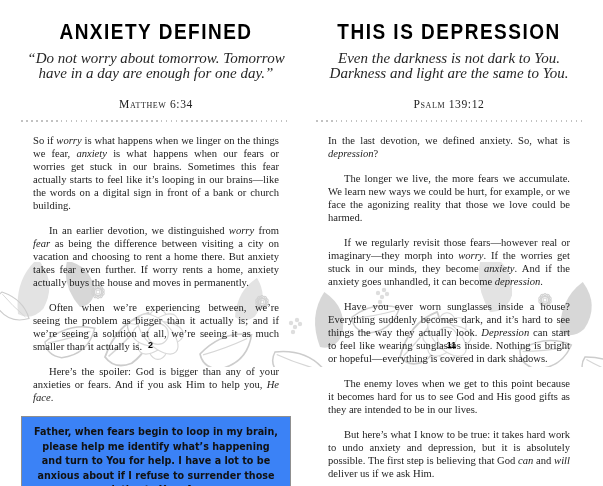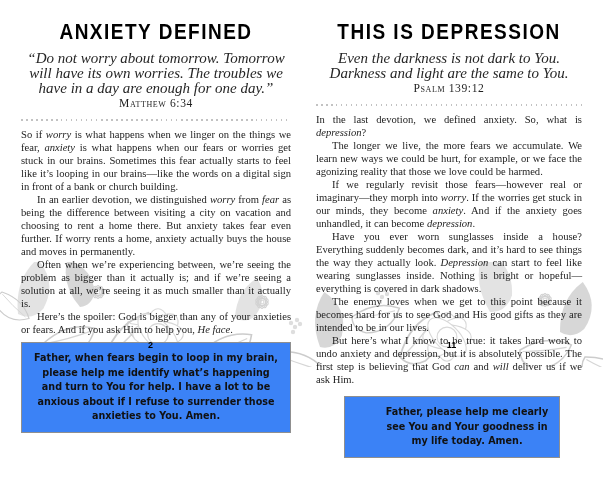--- a/index.html
+++ b/index.html
@@ -8,25 +8,25 @@
           font-family:"Liberation Serif",serif;color:#1f1f1f;display:flex;}
   .floral{position:absolute;left:0;bottom:0;z-index:0;}
   .page{position:relative;z-index:1;width:301px;box-sizing:border-box;}
   .page.left{padding:20px 10px 0 21px;}
   .page.right{padding:20px 20px 0 15px;}
   .title{font-family:"Liberation Sans",sans-serif;font-weight:700;font-size:19px;
          letter-spacing:1.5px;text-align:center;margin:0 0 9px 0;color:#000;
          transform:scaleY(1.12);transform-origin:top center;white-space:nowrap;}
   .quote{font-style:italic;text-align:center;font-size:15px;line-height:15px;color:#262626;}
   .reference{text-align:center;font-variant:small-caps;font-size:11.6px;
-             letter-spacing:.6px;line-height:15px;margin-top:0;}
+             letter-spacing:.6px;line-height:15px;margin-top:16px;}
   .divider{height:2px;margin:8px 0 7px 0;
            background:repeating-linear-gradient(90deg,#c2c2c2 0 1.5px,transparent 1.5px 5px);}
   .body{font-size:10.6px;line-height:13px;text-align:justify;color:#1c1c1c;}
-  .body p{margin:0;}
+  .body p{margin:12px;}
   .body p.indent{text-indent:16px;}
   .prayer-box{border:1.5px solid #8f8f8f;background:#3b82f6;margin-top:6px;
               padding:8px 10px;text-align:center;
               font-family:"DejaVu Sans",sans-serif;font-weight:700;
               font-size:9.6px;line-height:14.5px;color:#111;}
   .page.right .prayer-box{margin:10px 22px 0 28px;padding-left:40px;}
   .page-number{position:absolute;bottom:17px;left:0;right:0;text-align:center;
                font-family:"Liberation Sans",sans-serif;font-weight:700;
                font-size:9px;color:#000;z-index:2;}
   i{font-style:italic;}
@@ -94,21 +94,20 @@
     <use href="#flowerS" transform="translate(545,38)"></use>
     <use href="#leafD" transform="translate(560,70) rotate(-30) scale(1.6)"></use>
     <use href="#leafO" transform="translate(585,95) rotate(60) scale(1.4)"></use>
     <use href="#leafO" transform="translate(2,30) rotate(80) scale(1.1)"></use>
   </svg>
 
   <div class="page left">
     <h1 class="title">ANXIETY DEFINED</h1>
     <div class="quote">
         <div>“Do not worry about tomorrow. Tomorrow</div>
-        <div>will have its own worries. The troubles we</div>
         <div>have in a day are enough for one day.”</div>
       </div>
     <div class="reference">Matthew 6:34</div>
     <div class="divider"></div>
     <div class="body">
         <p class="">So if <i>worry</i> is what happens when we linger on the things we fear, <i>anxiety</i> is what happens when our fears or worries get stuck in our brains. Sometimes this fear actually starts to feel like it’s looping in our brains—like the words on a digital sign in front of a bank or church building.</p>
         <p class="indent">In an earlier devotion, we distinguished <i>worry</i> from <i>fear</i> as being the difference between visiting a city on vacation and choosing to rent a home there. But anxiety takes fear even further. If worry rents a home, anxiety actually buys the house and moves in permanently.</p>
         <p class="indent">Often when we’re experiencing between, we’re seeing the problem as bigger than it actually is; and if we’re seeing a solution at all, we’re seeing it as much smaller than it actually is.</p>
         <p class="indent">Here’s the spoiler: God is bigger than any of your anxieties or fears. And if you ask Him to help you, <i>He face</i>.</p>
       </div>

